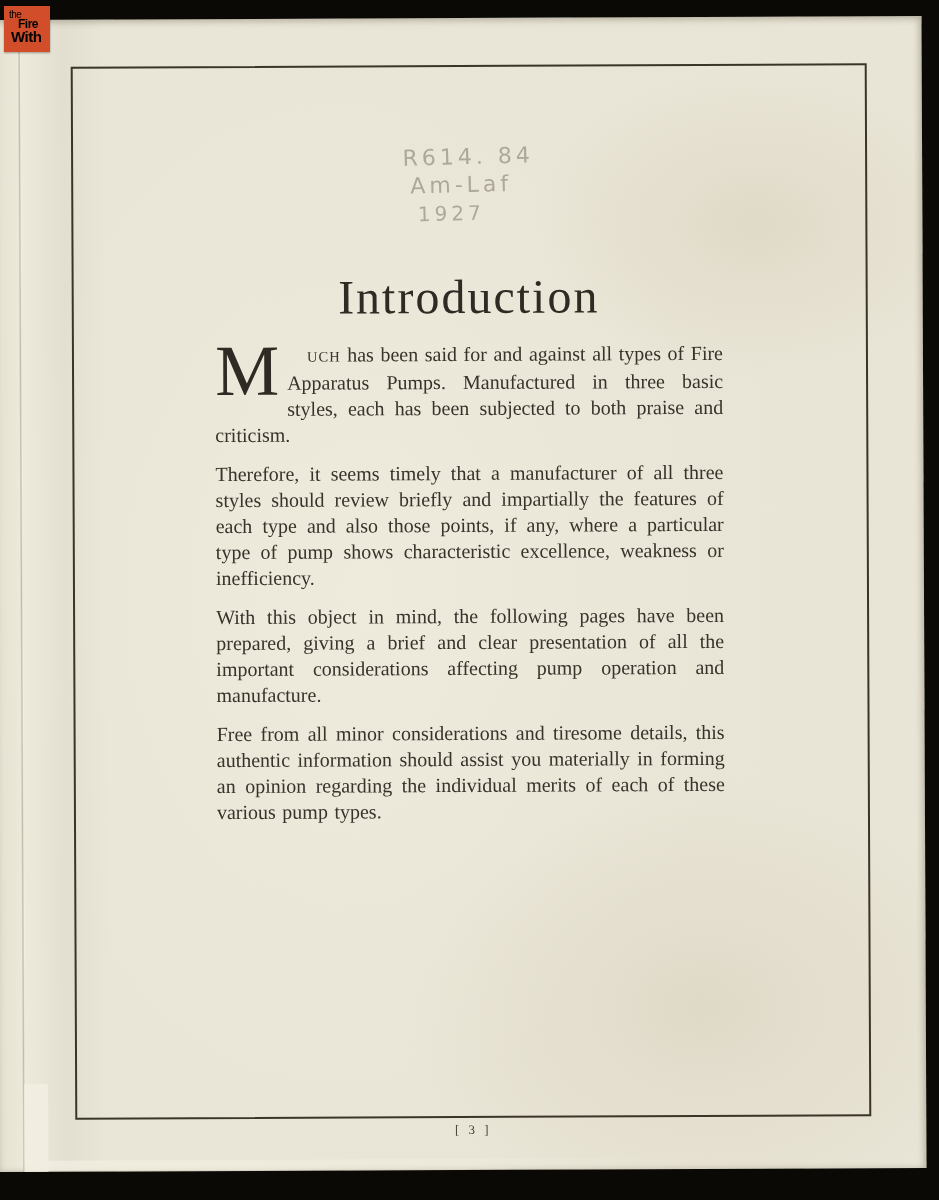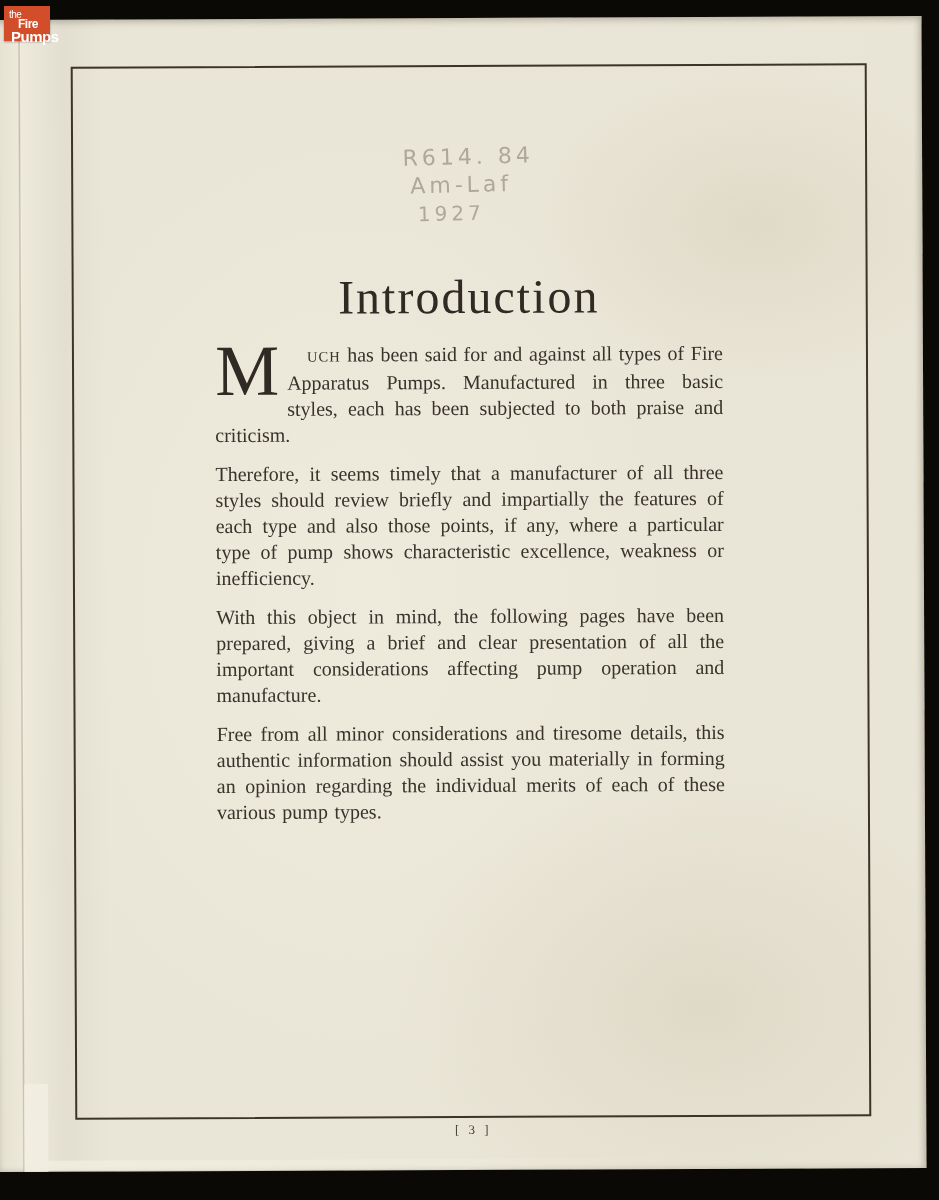--- a/index.html
+++ b/index.html
@@ -68,23 +68,23 @@
   }
   .smallcaps { font-size:14.5px; letter-spacing:1px;margin-left:20px; }
 
   .pagenum {
     position:absolute; left:77px; top:1104px; width:796px;
     text-align:center; font-size:13px; letter-spacing:3px; color:#454034;
   }
 
   
   .logo {
-    position:absolute; left:4px; top:6px; width:46px; height:35px;
+    position:absolute; left:4px; top:6px; width:46px; height:46px;
     background:#d24e2a; z-index:5;
-    font-family:"Liberation Sans", sans-serif; color:#ffffff;
+    font-family:"Liberation Sans", sans-serif; color:#000000;
     box-shadow: 0 1px 2px rgba(0,0,0,0.35);
   }
   .logo span { position:absolute; font-weight:bold; letter-spacing:-0.5px; line-height:1; }
   .logo-the   { left:5px;  top:4px;  font-size:10px; font-weight:normal !important; }
   .logo-henry { left:14px; top:12px; font-size:12px; }
   .logo-ford  { left:7px;  top:23px; font-size:15px; }
 </style>
 </head>
 <body>
 
@@ -114,16 +114,16 @@
       </div>
 
     </div>
 
     <div class="pagenum">[ 3 ]</div>
   </div>
 
   <div class="logo">
     <span class="logo-the">the</span>
     <span class="logo-henry">Fire</span>
-    <span class="logo-ford">Pumps</span>
+    <span class="logo-ford">With</span>
   </div>
 
 </div>
 
 </body></html>

